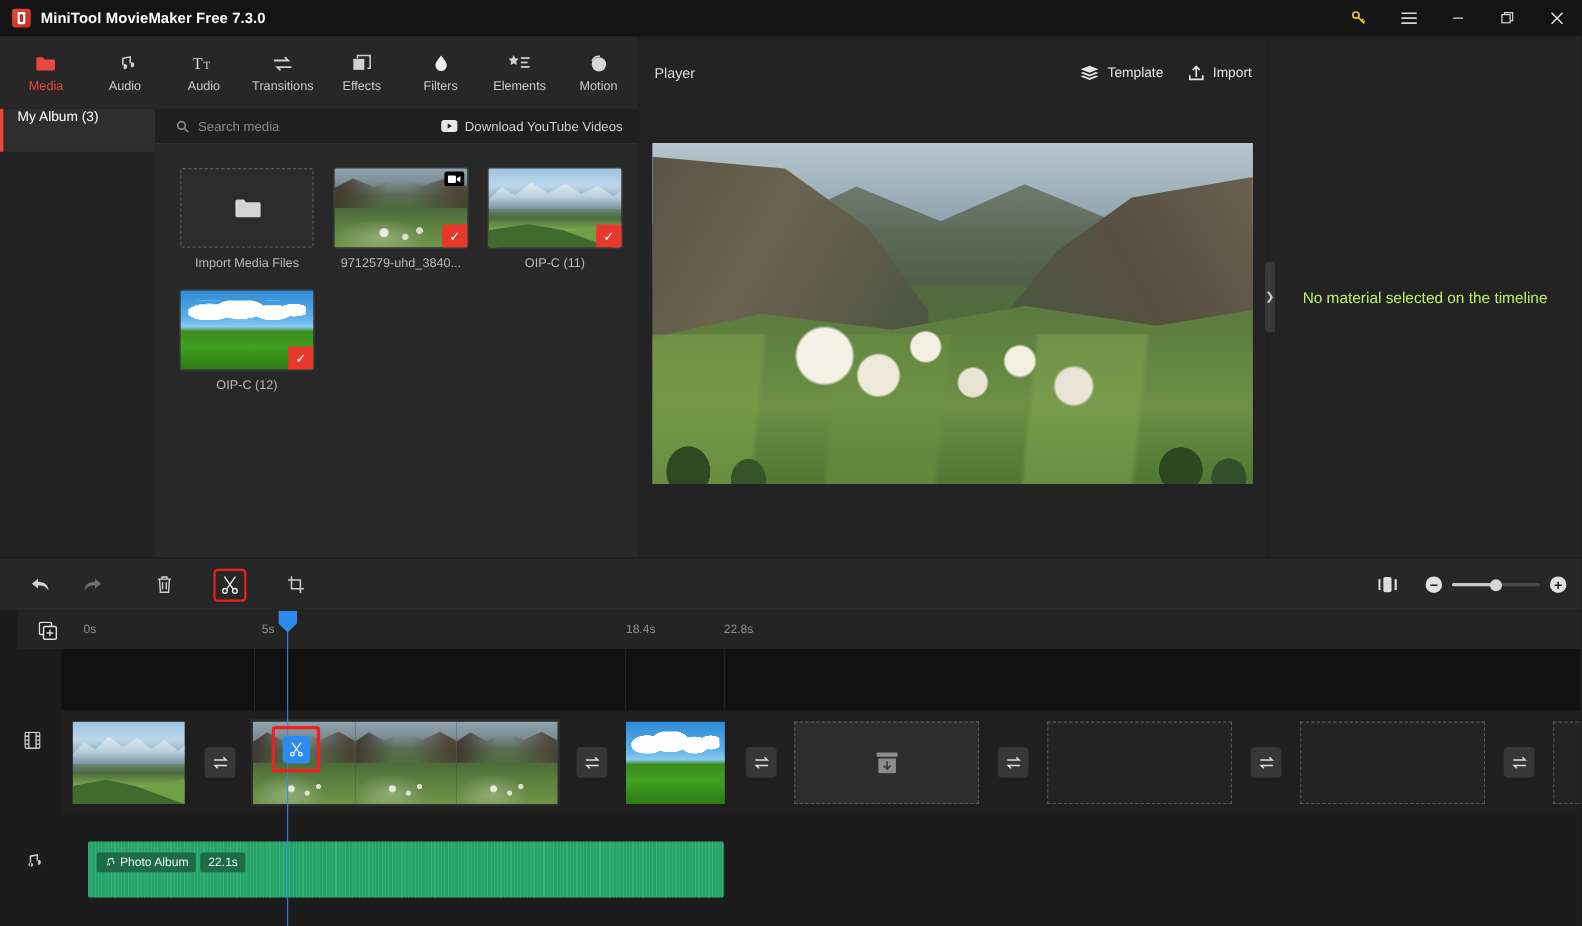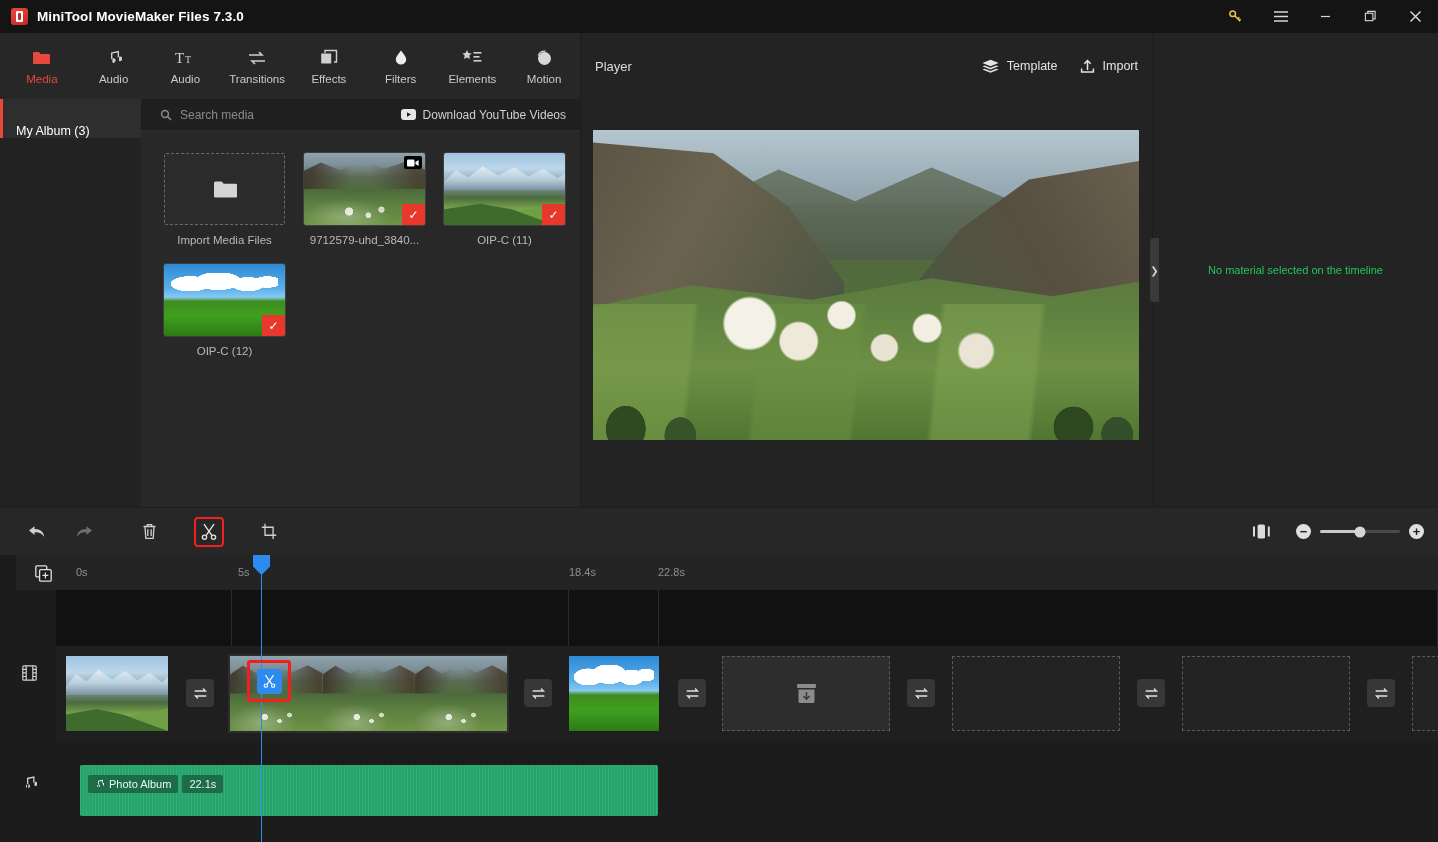--- a/index.html
+++ b/index.html
@@ -51,21 +51,21 @@
   }
   .mtab .ic { height: 21px; display: flex; align-items: center; justify-content: center; }
   .mtab.active { color: #e8493c; }
 
   
   .media-side {
     position: absolute; top: 99px; left: 0; width: 141px; height: 408px;
     background: #222222; padding-top: 0;
   }
   .ms-item {
-    height: 39px; display: flex; align-items: flex-end; padding-left: 16px;
+    height: 39px; display: flex; align-items: flex-start; padding-left: 16px;
     font-size: 12.5px; color: #c6c6c6; cursor: pointer; position: relative;
   }
   .ms-item.active { background: #2e2e2e; color: #ffffff; }
   .ms-item.active::before {
     content: ""; position: absolute; left: 0; top: 0; width: 3px; height: 100%;
     background: #e8493c;
   }
 
   
   .media-panel {
@@ -240,21 +240,21 @@
     display:flex; align-items:center; padding:0 8px; font-size:11.5px; color:#cfcfcf; cursor:pointer;
   }
   .ratio-sel .cv { margin-left:auto; font-size:9px; }
   .fs-btn { width:34px; height:30px; margin-right:8px; display:flex; align-items:center; justify-content:center; color:#e2e2e2; cursor:pointer; }
 
   
   .props {
     position:absolute; top:33px; left:1153px; width:285px; height:474px; background:#232323;
     display:flex; align-items:center; justify-content:center;
   }
-  .props-msg { font-size:11px; color:#22c55e; }
+  .props-msg { font-size:14px; color:#bef264; }
   .collapse-handle {
     position:absolute; left:1150px; top:238px; width:9px; height:64px;
     background:#3a3a3a; border-radius:4px 0 0 4px; display:flex; align-items:center; justify-content:center;
     color:#cfcfcf; font-size:10px; cursor:pointer; z-index: 5;
   }
 
   
   .tl-toolbar {
     position:absolute; top:508px; left:0; width:1438px; height:47px; background:#272727;
     display:flex; align-items:center;
@@ -316,21 +316,21 @@
   }
   svg { display:block; }
 </style>
 </head>
 <body>
 
 <div id="app">
 
   <div class="titlebar">
     <div class="app-logo"></div>
-    <div class="app-title">MiniTool MovieMaker Files 7.3.0</div>
+    <div class="app-title">MiniTool MovieMaker Free 7.3.0</div>
     <div class="title-right">
       <div class="tb-btn key-icon">
         <svg width="15" height="15" viewBox="0 0 16 16" fill="none" stroke="#e8c547" stroke-width="1.6">
           <circle cx="5" cy="5" r="3"></circle>
             <path d="M7.2 7.2 L13 13"></path>
             <path d="M10.5 10.5 l1.6 -1.6"></path>
             <path d="M12 12 l1.4 -1.4"></path>
         </svg>
       </div>
       <div class="tb-btn">

